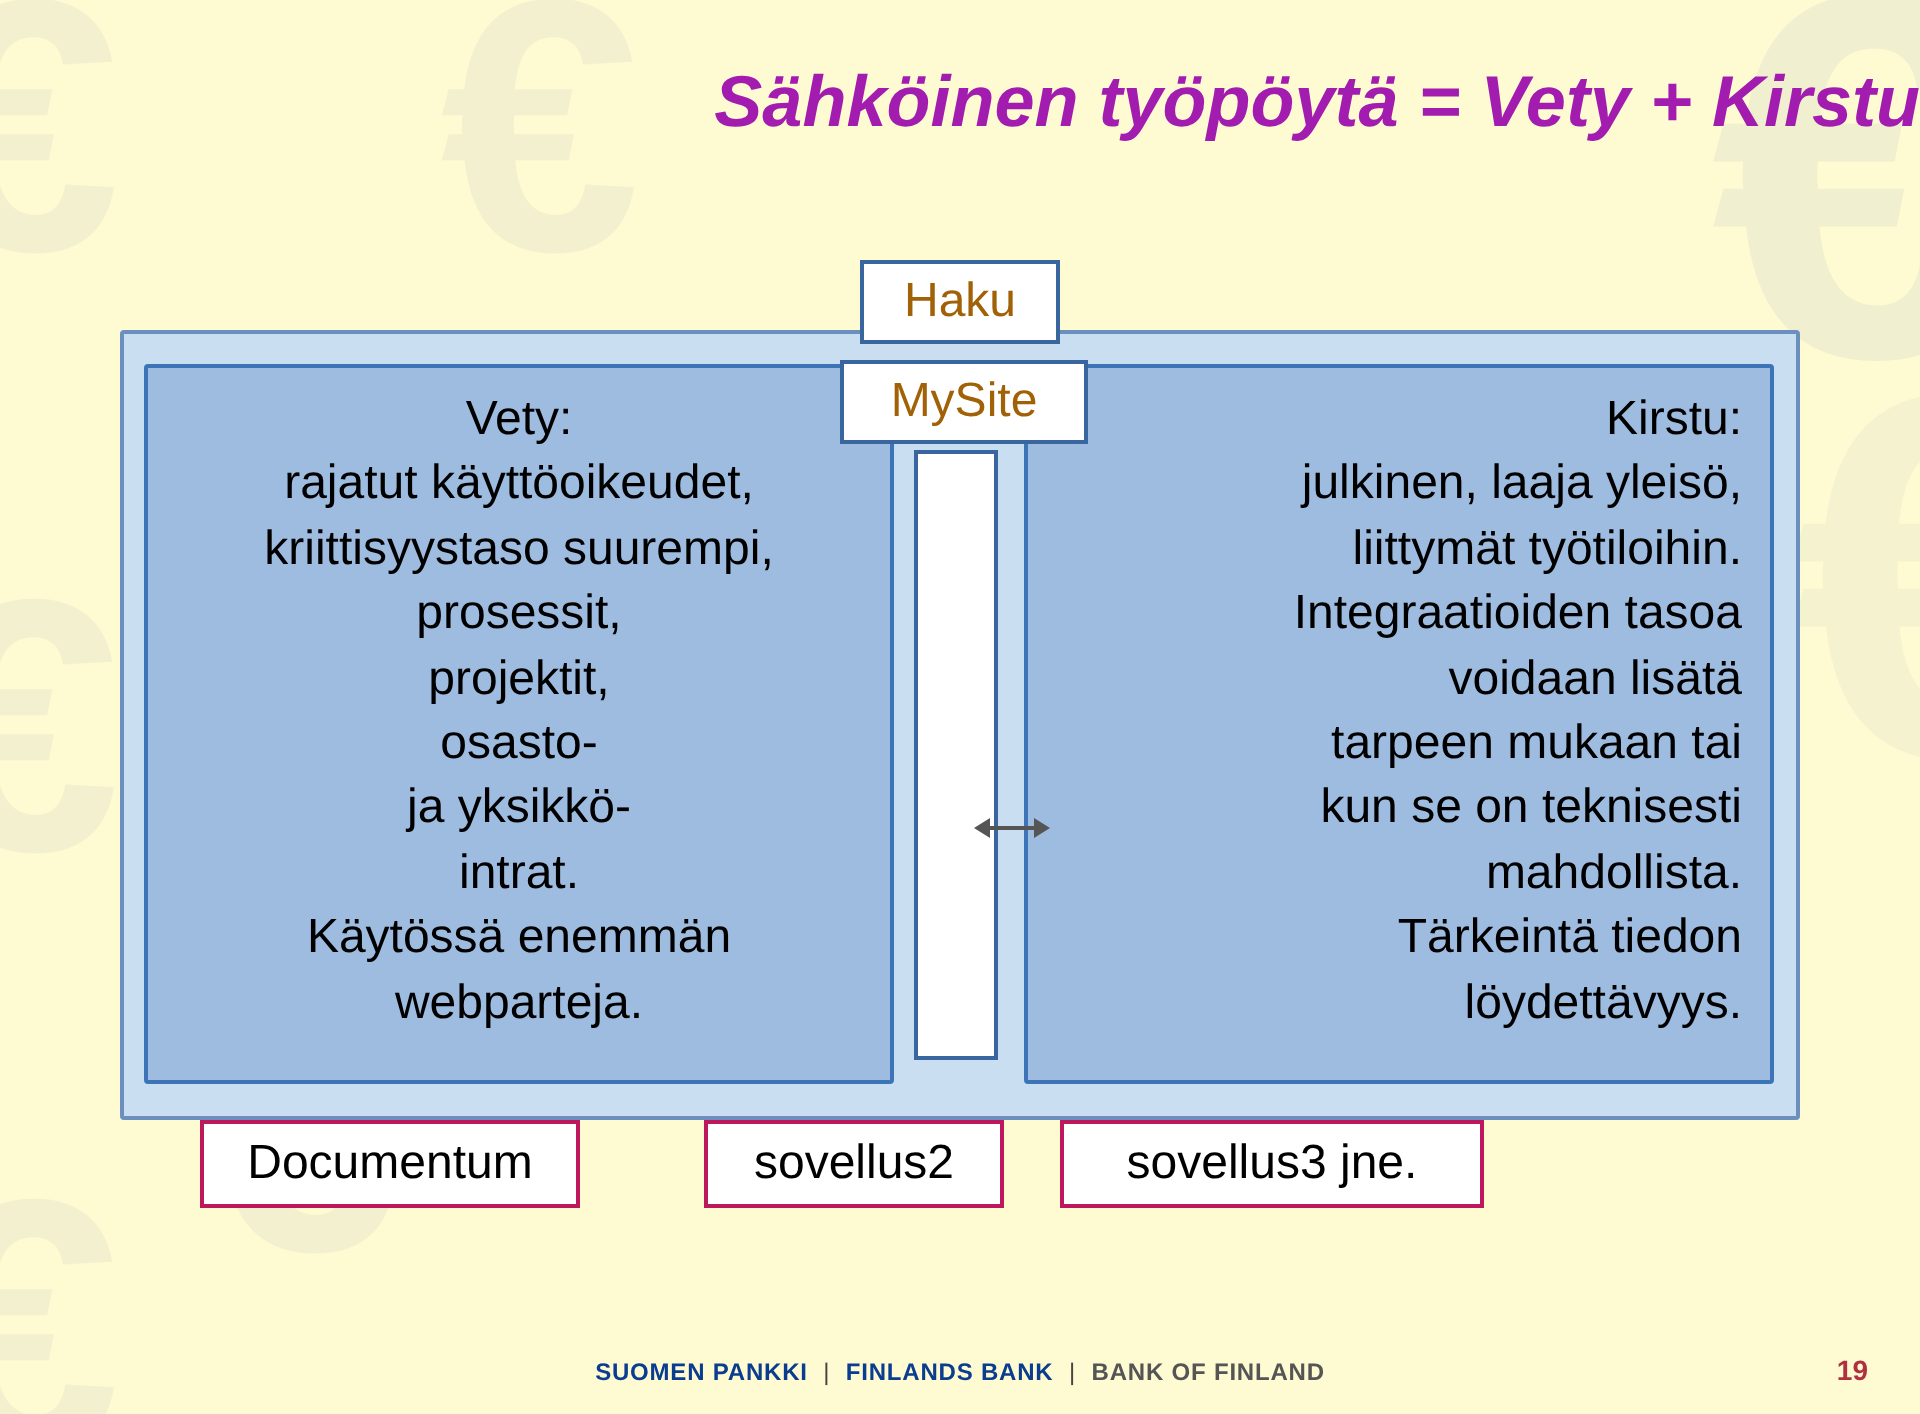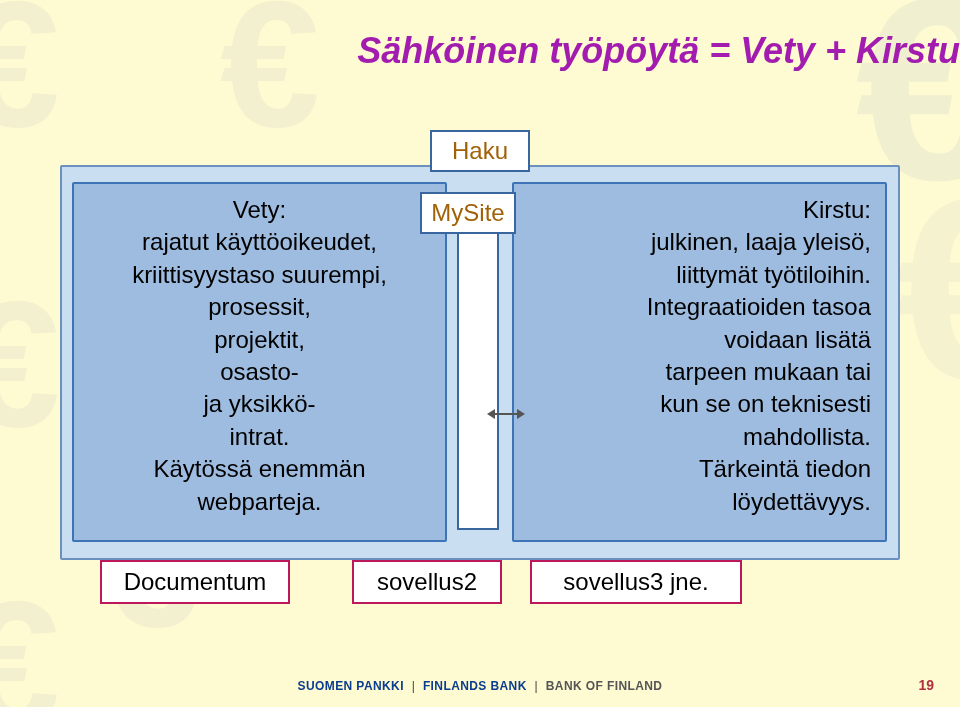--- a/index.html
+++ b/index.html
@@ -143,21 +143,21 @@
       text-align: center;
       font-size: 24px;
       color: #a16207;
       display: flex;
       align-items: center;
       justify-content: center;
       padding: 4px 8px;
     }
 
     .haku-box   { top: 0;   left: 370px; width: 100px; height: 42px; }
-    .mysite-box { top: 62px; left: 360px; width: 96px; height: 42px; }
+    .mysite-box { top: 50px; left: 360px; width: 124px; height: 42px; }
 
     .tag-box {
       position: absolute;
       background: #fff;
       border: 2px solid #be185d;
       font-size: 24px;
       color: #000;
       text-align: center;
       padding: 6px 10px;
     }

